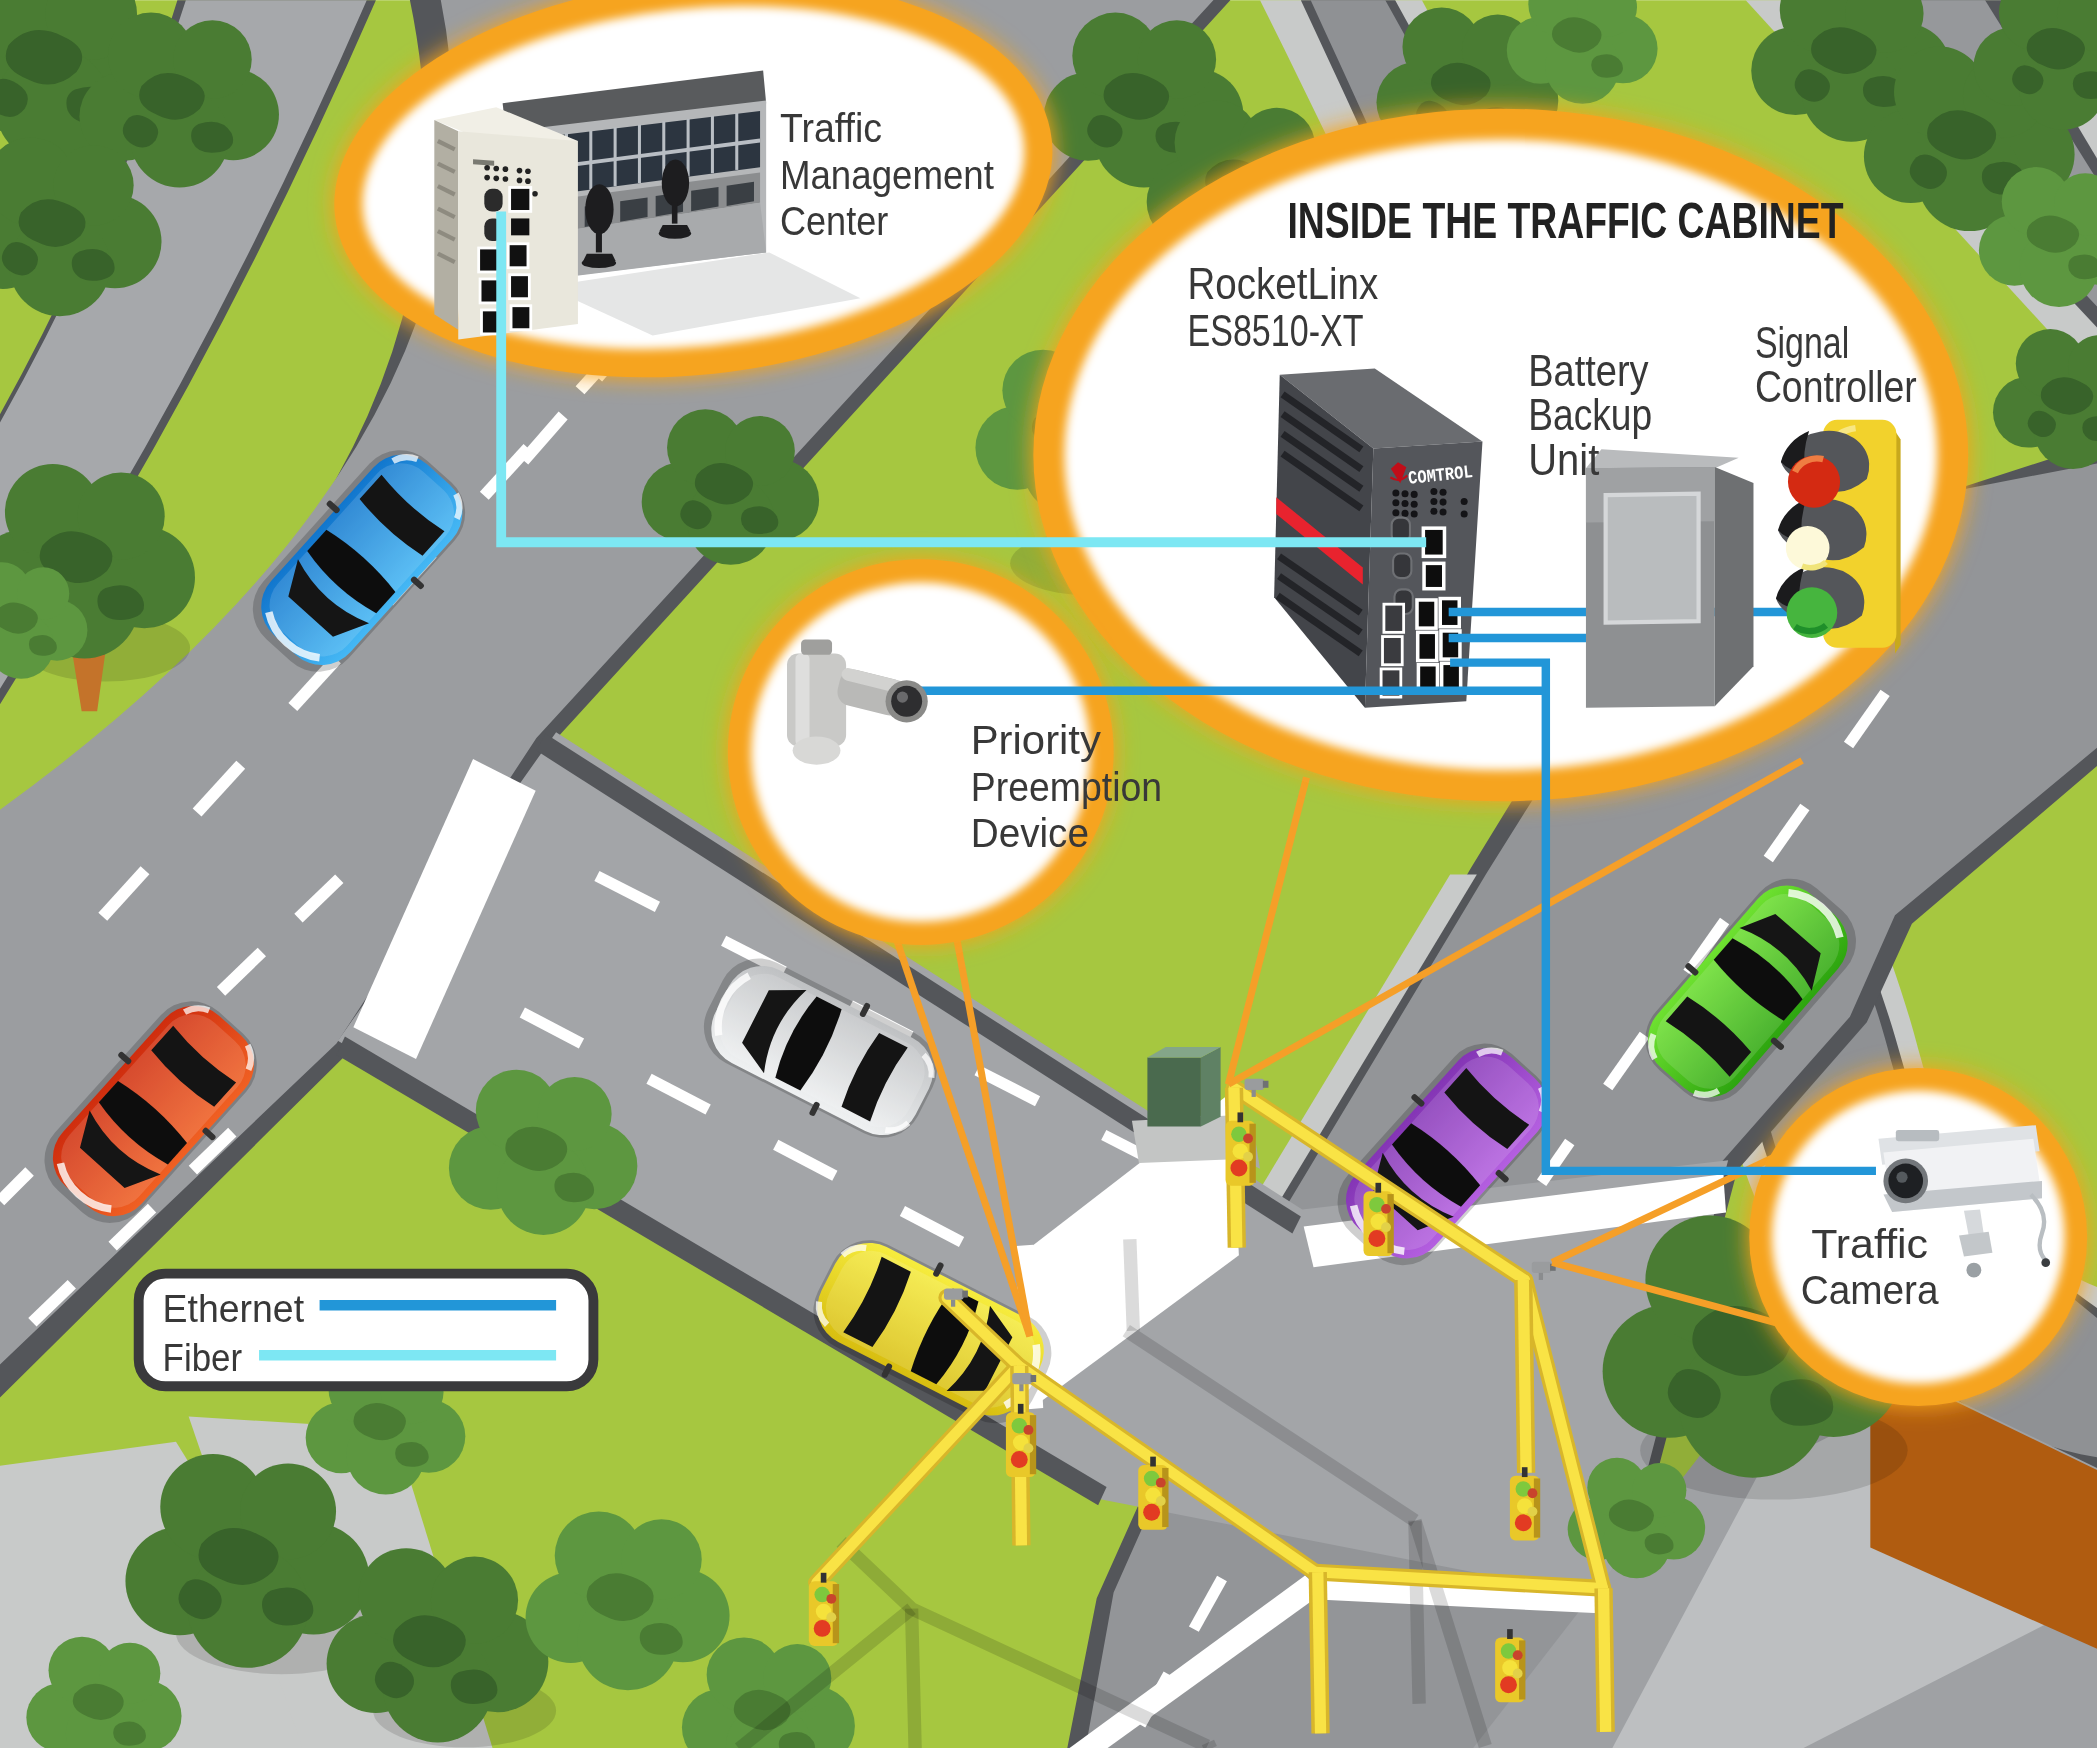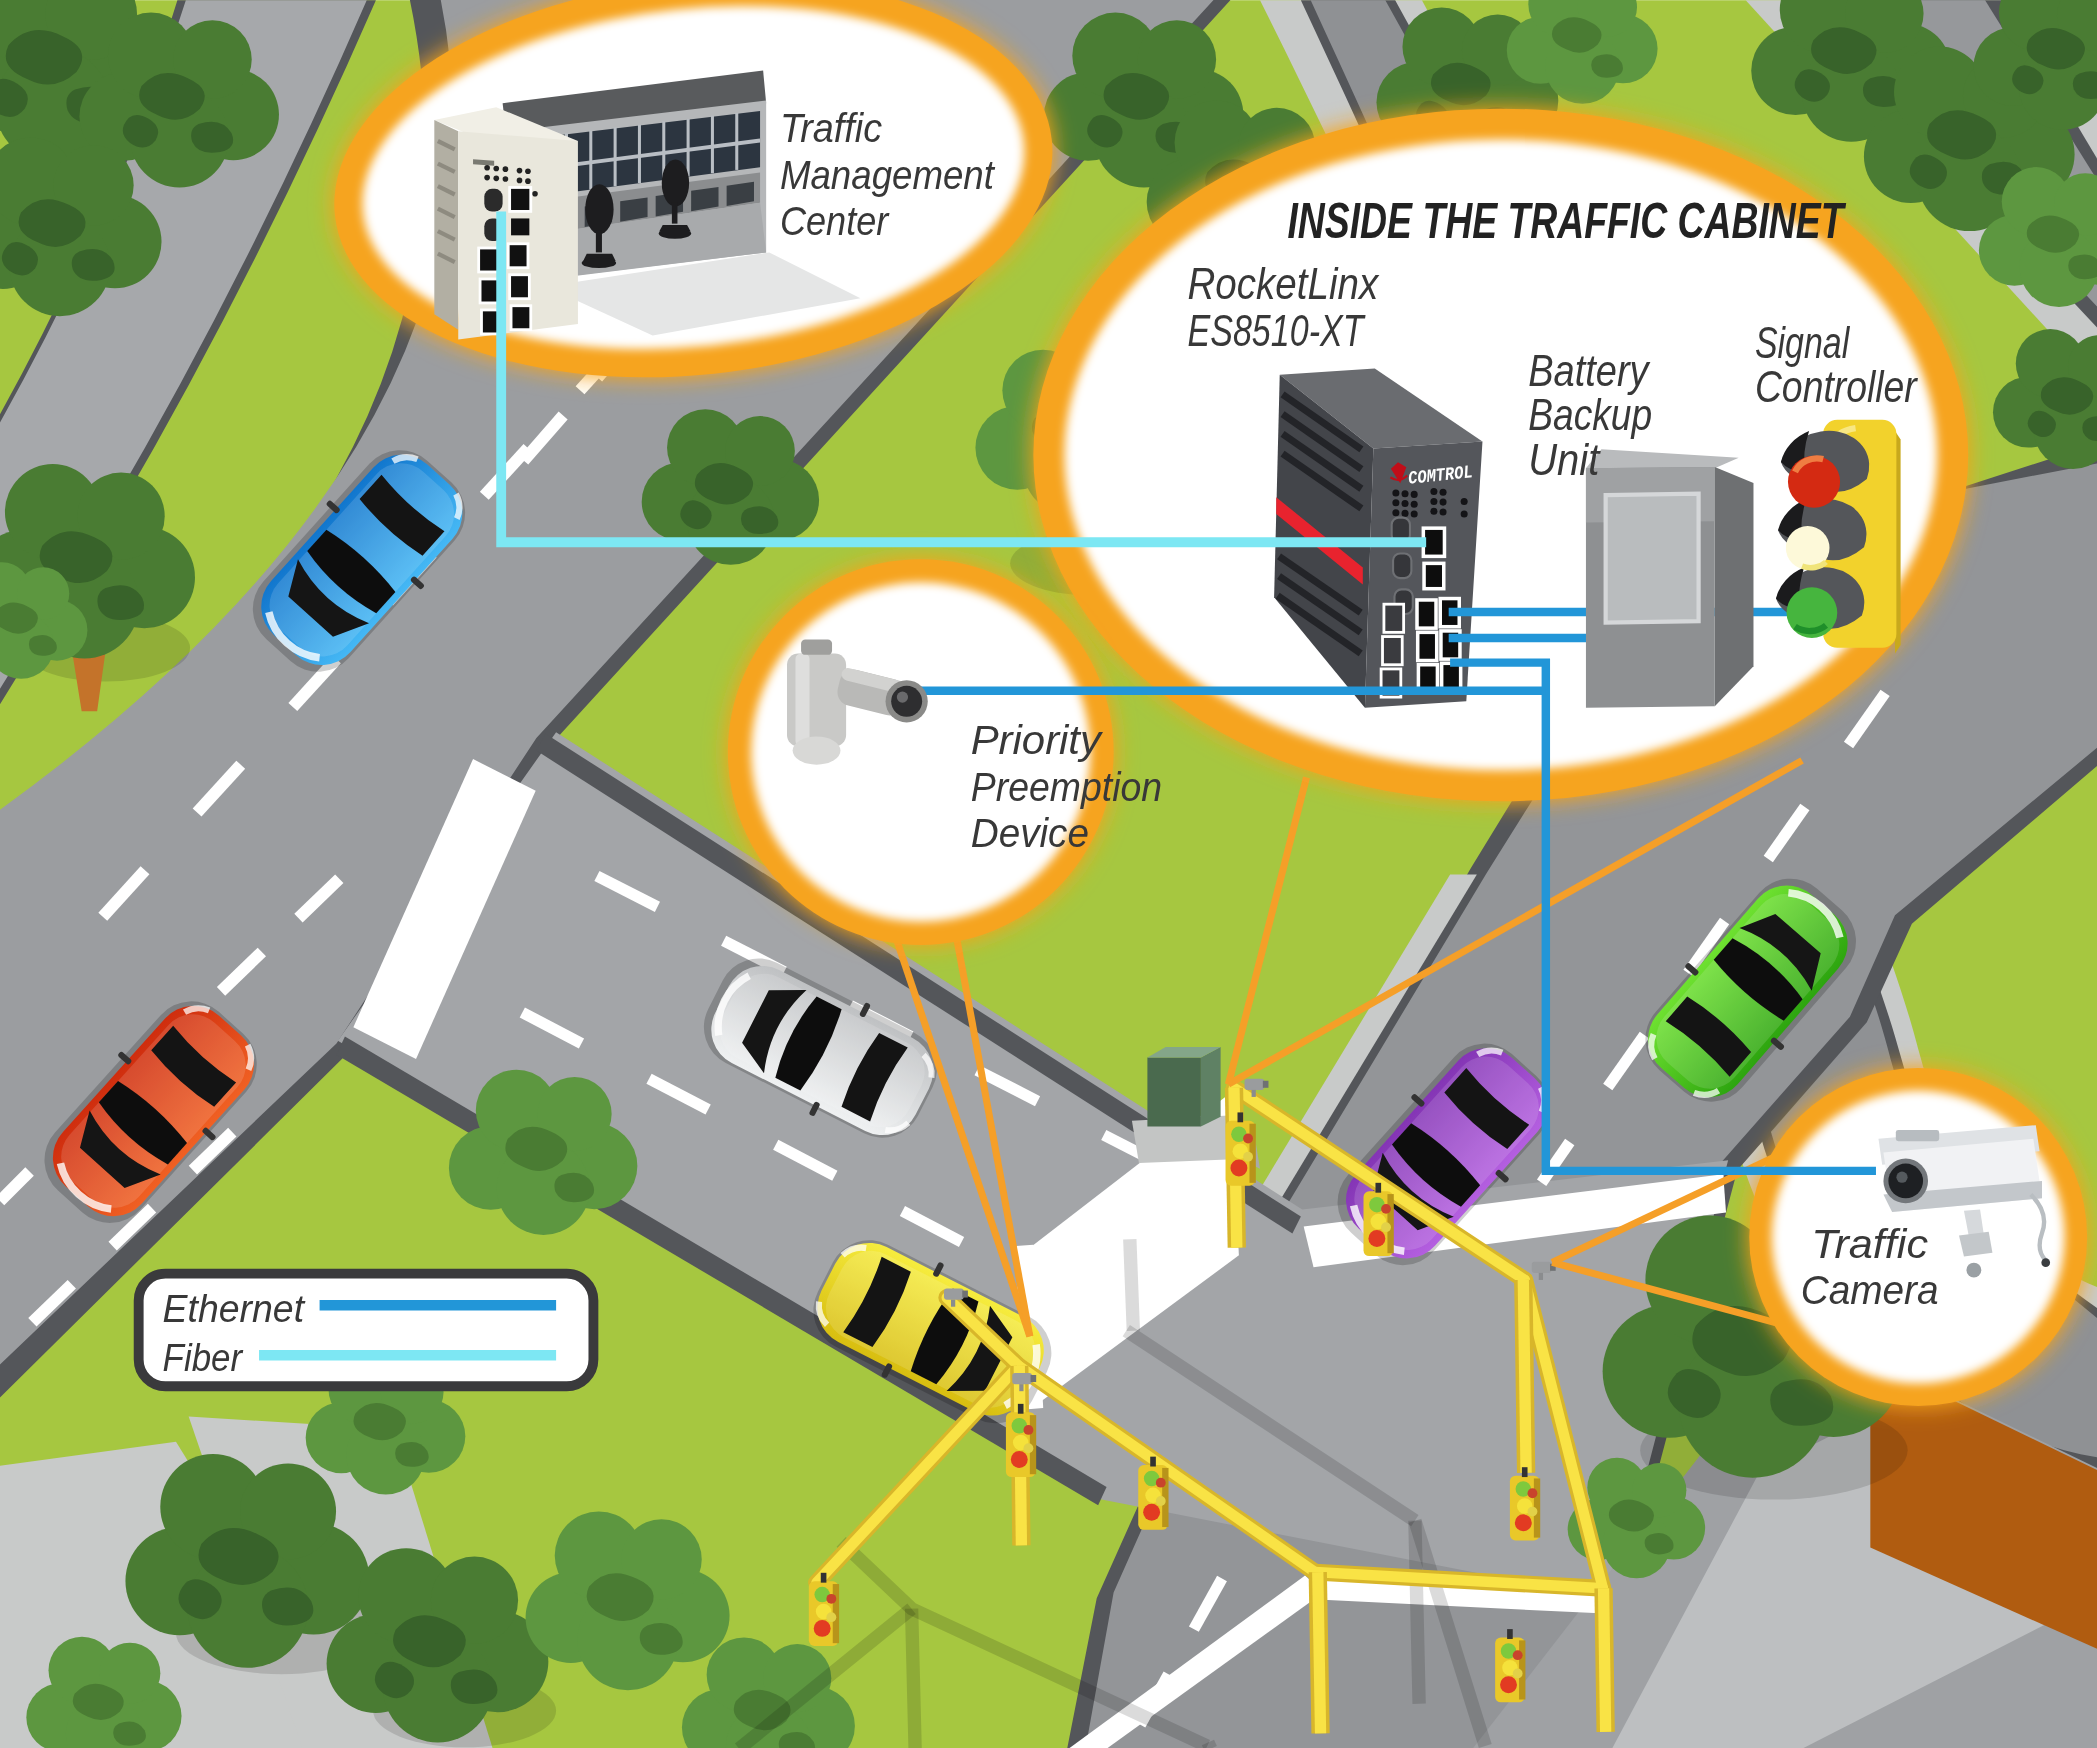--- a/index.html
+++ b/index.html
@@ -1,15 +1,15 @@
 <!DOCTYPE html>
 <html style="font-size:11.3px"><head><meta charset="utf-8">
 <style>
 html,body{margin:0;padding:0;background:#fff;}
-#wrap{width:2097px;height:1749px;position:relative;overflow:hidden;font-style:italic;}
+#wrap{width:2097px;height:1749px;position:relative;overflow:hidden;}
 svg{position:absolute;left:0;top:0;}
 text{font-family:"Liberation Sans",sans-serif;fill:#383838;}
 .lbl{font-size:58px;}
 .lblb{font-size:62px;}
 .ttl{font-size:72px;font-weight:bold;fill:#222;}
 </style></head><body>
 <div id="wrap">
 <svg width="2097" height="1749" viewBox="0 0 2979 2484">
 <defs>
 <filter id="glow" x="-40%" y="-40%" width="180%" height="180%">

